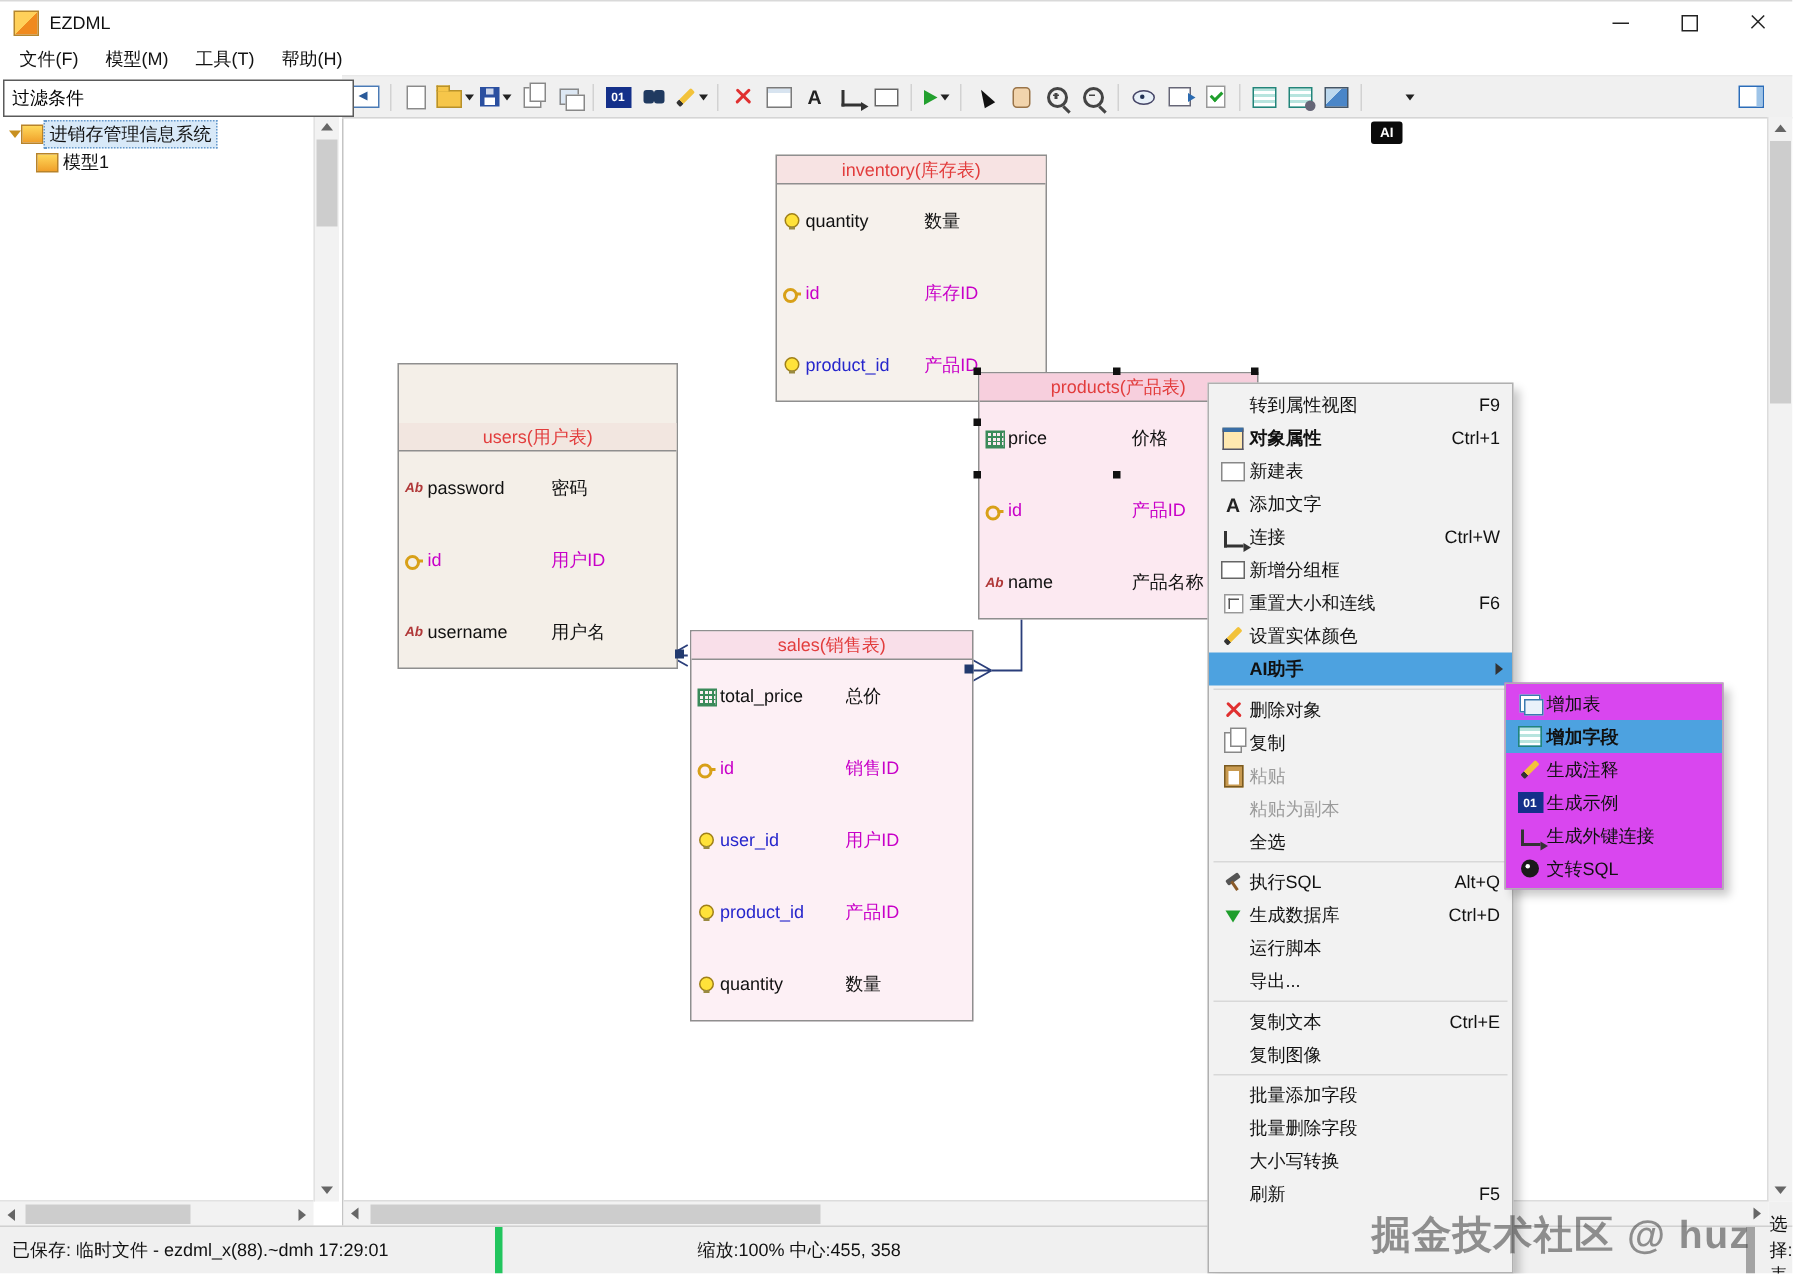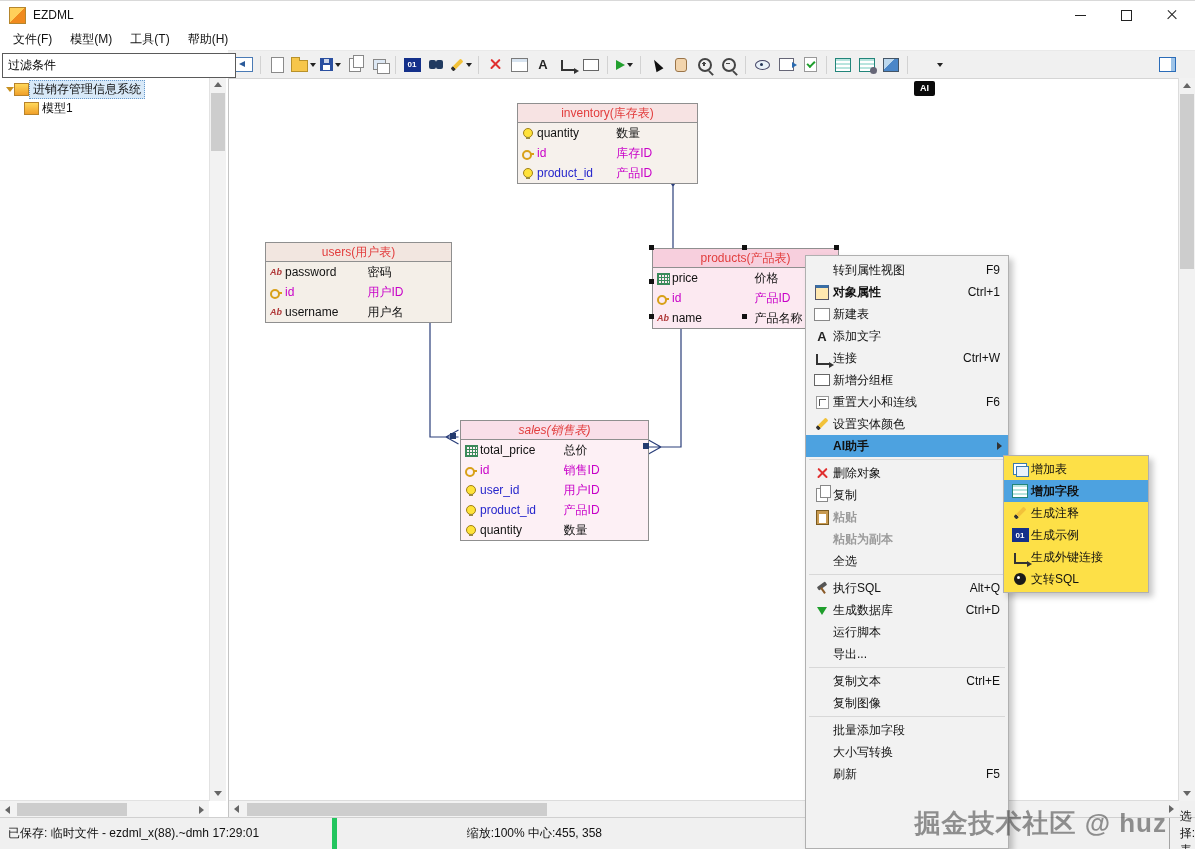--- a/index.html
+++ b/index.html
@@ -103,71 +103,71 @@
   .cv-v{position:absolute;right:0;top:78px;width:16px;bottom:48px;background:#f2f2f2;border-left:1px solid #dcdcdc;z-index:7;}
   .cv-v .vthumb{position:absolute;top:16px;left:1px;right:1px;height:175px;background:#cdcdcd;}
   .cv-h{position:absolute;left:229px;right:16px;bottom:31px;height:17px;background:#f2f2f2;border-top:1px solid #dcdcdc;z-index:7;}
   .cv-h .hthumb{position:absolute;left:18px;top:2px;width:300px;height:13px;background:#cdcdcd;}
   .cv-corner{position:absolute;right:0;bottom:31px;width:16px;height:17px;background:#f0f0f0;z-index:7;}
   .conn-svg{position:absolute;left:0;top:0;width:1195px;height:849px;z-index:4;pointer-events:none;}
 
   
   .tbl{position:absolute;border:1px solid #8f8f8f;z-index:5;}
   .thead{height:18px;display:flex;align-items:center;justify-content:center;color:#e23d3d;border-bottom:1px solid #8f8f8f;white-space:nowrap;}
-  .trow{height:16px;display:flex;align-items:center;padding:2px 3px;white-space:nowrap;}
+  .trow{height:16px;display:flex;align-items:center;padding:16px 3px;white-space:nowrap;}
   .fname{flex:1;overflow:hidden;}
   .flabel{width:45%;overflow:hidden;}
   .pk{color:#c800c8;} .fk{color:#2626cc;} .idlabel{color:#c800c8;}
   .t-inv{left:517px;top:103px;width:179px;background:#f6f1ec;} .t-inv .thead{background:#f7e3e3;}
-  .t-users{left:265px;top:242px;width:185px;background:#f4efe8;} .t-users .thead{background:#f2e6e0;}
+  .t-users{left:265px;top:242px;width:185px;background:#f4efe8;} .t-users .thead{background:#f2e6e0;margin-top:39px;}
   .t-prod{left:652px;top:248px;width:185px;background:#fce9f1;} .t-prod .thead{background:#f7cfdd;text-align:center;}
-  .t-sales{left:460px;top:420px;width:187px;background:#fdf0f5;} .t-sales .thead{background:#f9dfe9;font-style:italic;}
+  .t-sales{left:460px;top:420px;width:187px;background:#fdf0f5;} .t-sales .thead{background:#f9dfe9;}
   .fico{width:14px;height:13px;flex:none;position:relative;margin-right:2px;}
   .f-key::before{content:"";position:absolute;left:1px;top:3px;width:6px;height:6px;border:2px solid #d8a018;border-radius:50%;}
   .f-key::after{content:"";position:absolute;left:9px;top:6px;width:4px;height:2px;background:#d8a018;}
   .f-bulb::before{content:"";position:absolute;left:2px;top:1px;width:8px;height:8px;background:#ffe23a;border:1px solid #a08018;border-radius:50%;}
   .f-bulb::after{content:"";position:absolute;left:5px;top:10px;width:4px;height:2.5px;background:#9a8a40;}
   .f-num::before{content:"";position:absolute;left:1px;top:1.5px;width:11px;height:10px;border:1px solid #3a8a5a;background:repeating-linear-gradient(0deg,#3a8a5a 0 1px,transparent 1px 3px);}
   .f-num::after{content:"";position:absolute;left:2px;top:2.5px;width:11px;height:10px;background:repeating-linear-gradient(90deg,#3a8a5a 0 1px,transparent 1px 3px);}
   .f-abc{display:flex;align-items:center;justify-content:center;font-size:9px;font-weight:bold;font-style:italic;color:#b03838;}
   .handle{position:absolute;width:5px;height:5px;background:#111;z-index:6;}
   .anchor{position:absolute;width:6px;height:6px;background:#223a6e;z-index:6;}
 
   
   .cm{position:absolute;left:805px;top:255px;width:202px;bottom:0;background:#f2f2f2;border:1px solid #b0b0b0;box-shadow:4px 4px 6px rgba(0,0,0,.22);z-index:50;padding-top:3px;overflow:hidden;}
   .cm-item{display:flex;align-items:center;height:22px;padding:0 8px 0 5px;position:relative;}
   .cm-ic{width:22px;flex:none;display:flex;align-items:center;justify-content:center;}
   .cm-label{flex:1;white-space:nowrap;}
   .cm-sc{margin-left:10px;}
   .cm-item.b .cm-label{font-weight:bold;}
   .cm-item.hl{background:#4da2e0;}
   .cm-item.hl .cm-label{font-weight:bold;}
-  .cm-item.dis .cm-label{color:#9b9b9b;font-weight:bold;}
+  .cm-item.dis .cm-label{color:#9b9b9b;}
   .cm-sep{height:1px;background:#d8d8d8;margin:2px 3px;}
   .cm-arrow{position:absolute;right:6px;top:7px;width:0;height:0;border-top:4px solid transparent;border-bottom:4px solid transparent;border-left:5px solid #333;}
-  .sm{position:absolute;left:1003px;top:455px;width:144px;background:#fde047;border:1px solid #b0b0b0;box-shadow:4px 4px 6px rgba(0,0,0,.22);z-index:51;padding:2px 0;}
+  .sm{position:absolute;left:1003px;top:455px;width:144px;background:#d946ef;border:1px solid #b0b0b0;box-shadow:4px 4px 6px rgba(0,0,0,.22);z-index:51;padding:2px 0;}
   .mi-props{width:12px;height:11px;border:1px solid #556;border-top:3px solid #3a6ea5;background:#ffe8b0;}
   .mi-table{width:14px;height:11px;border:1px solid #888;background:#fff;}
   .mi-resize{width:11px;height:11px;border:1px solid #999;background:#fff;}
   .mi-resize::after{content:"";position:absolute;left:2px;top:2px;width:6px;height:6px;border-left:1px solid #555;border-top:1px solid #555;}
   .mi-dbgen{width:0;height:0;border-left:5px solid transparent;border-right:5px solid transparent;border-top:8px solid #1f9e2c;margin-top:2px;}
   .mi-hammer{width:13px;height:13px;}
   .mi-hammer::before{content:"";position:absolute;left:1px;top:2px;width:10px;height:4px;background:#555;transform:rotate(-35deg);border-radius:1px;}
   .mi-hammer::after{content:"";position:absolute;left:6px;top:5px;width:2px;height:7px;background:#8a5a28;transform:rotate(-35deg);}
   .mi-paste{width:11px;height:13px;background:#c89a50;border:1px solid #7a5a20;}
   .mi-paste::after{content:"";position:absolute;left:2px;top:3px;right:2px;bottom:1px;background:#fff;}
   .sm-addtable{width:12px;height:10px;border:1px solid #3a7ab0;background:#fff;}
   .sm-addtable::before{content:"";position:absolute;left:2px;top:2px;width:11px;height:9px;border:1px solid #3a7ab0;background:#eaf2fa;}
   .sm-sql{width:12px;height:12px;border-radius:50%;background:#1a1a1a;}
   .sm-sql::after{content:"";position:absolute;left:3px;top:3px;width:3px;height:3px;background:#fff;border-radius:50%;}
 
   
   .statusbar{position:absolute;left:0;bottom:0;width:100%;height:31px;background:#f0f0f0;border-top:1px solid #d0d0d0;z-index:8;display:flex;align-items:center;}
   .st1{width:325px;padding-left:8px;border-right:5px solid #22c55e;height:100%;display:flex;align-items:center;}
-  .st2{width:705px;padding-left:130px;border-right:1px solid #a3a3a3;height:100%;display:flex;align-items:center;}
+  .st2{width:705px;padding-left:130px;border-right:6px solid #a3a3a3;height:100%;display:flex;align-items:center;}
   .st3{flex:1;padding-left:10px;height:100%;display:flex;align-items:center;}
   .watermark{position:absolute;right:28px;bottom:8px;font-size:26px;font-weight:bold;color:rgba(60,60,60,.55);z-index:60;letter-spacing:1px;white-space:nowrap;}
 </style>
 </head>
 <body>
 
 <div class="titlebar">
   <span class="app-icon"></span>
   <span class="title-text">EZDML</span>
   <div class="win-controls">
@@ -586,20 +586,25 @@
     <span class="cm-sc"></span>
   </div>
   <div class="cm-sep"></div>
   <div class="cm-item">
     <span class="cm-ic"></span>
     <span class="cm-label">批量添加字段</span>
     <span class="cm-sc"></span>
   </div>
   <div class="cm-item">
     <span class="cm-ic"></span>
+    <span class="cm-label">批量删除字段</span>
+    <span class="cm-sc"></span>
+  </div>
+  <div class="cm-item">
+    <span class="cm-ic"></span>
     <span class="cm-label">大小写转换</span>
     <span class="cm-sc"></span>
   </div>
   <div class="cm-item">
     <span class="cm-ic"></span>
     <span class="cm-label">刷新</span>
     <span class="cm-sc">F5</span>
   </div>
 </div>
 

